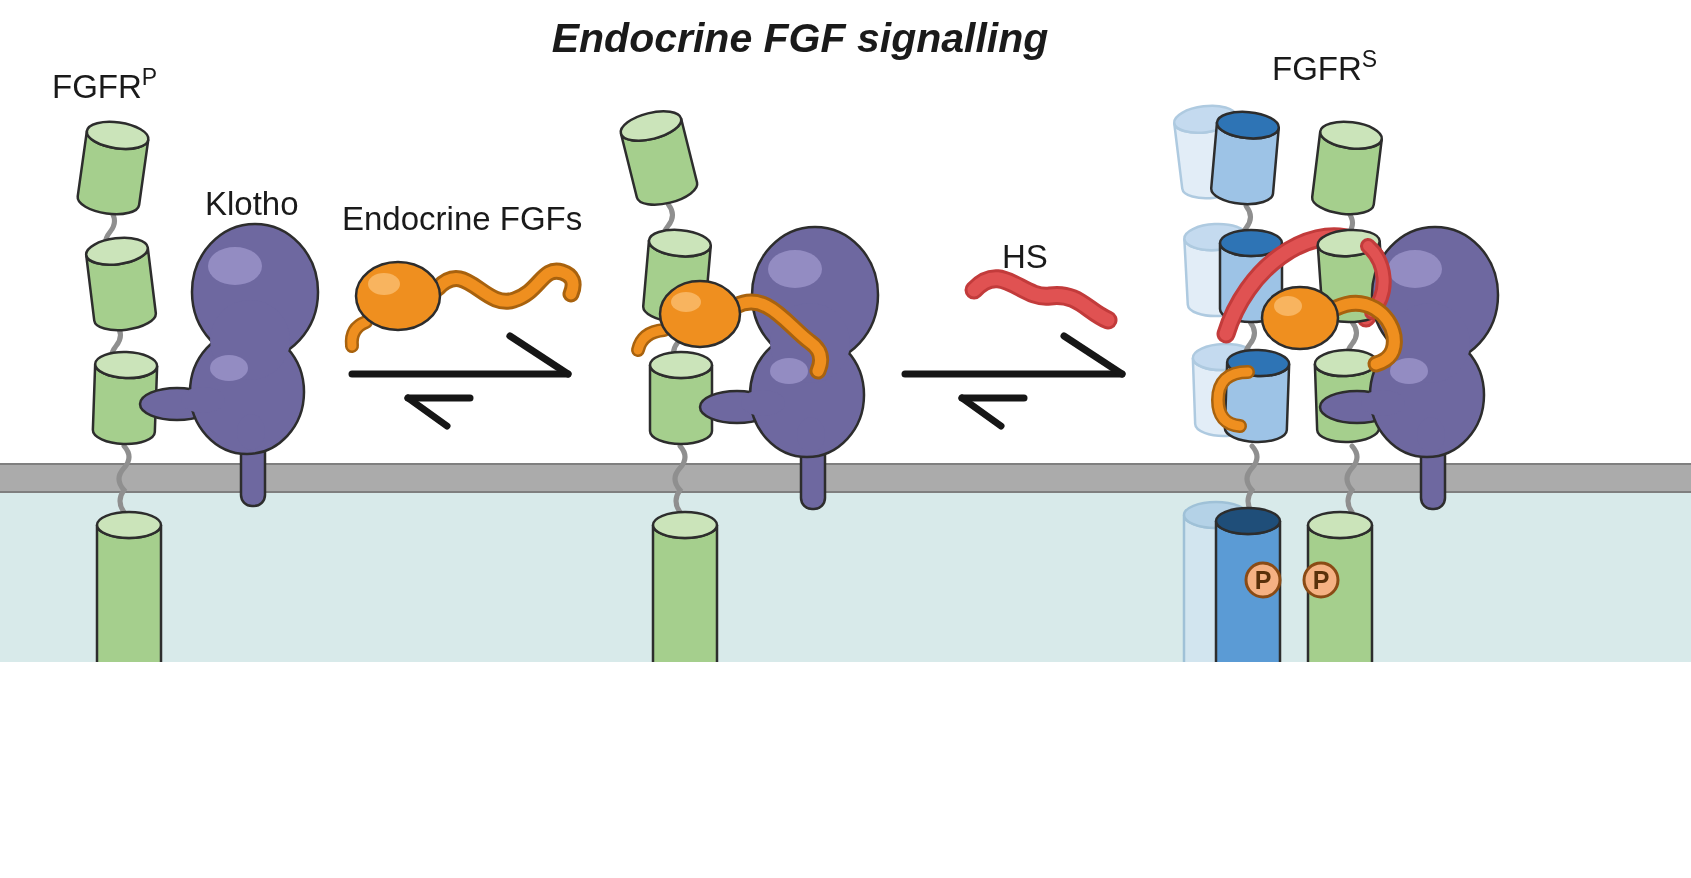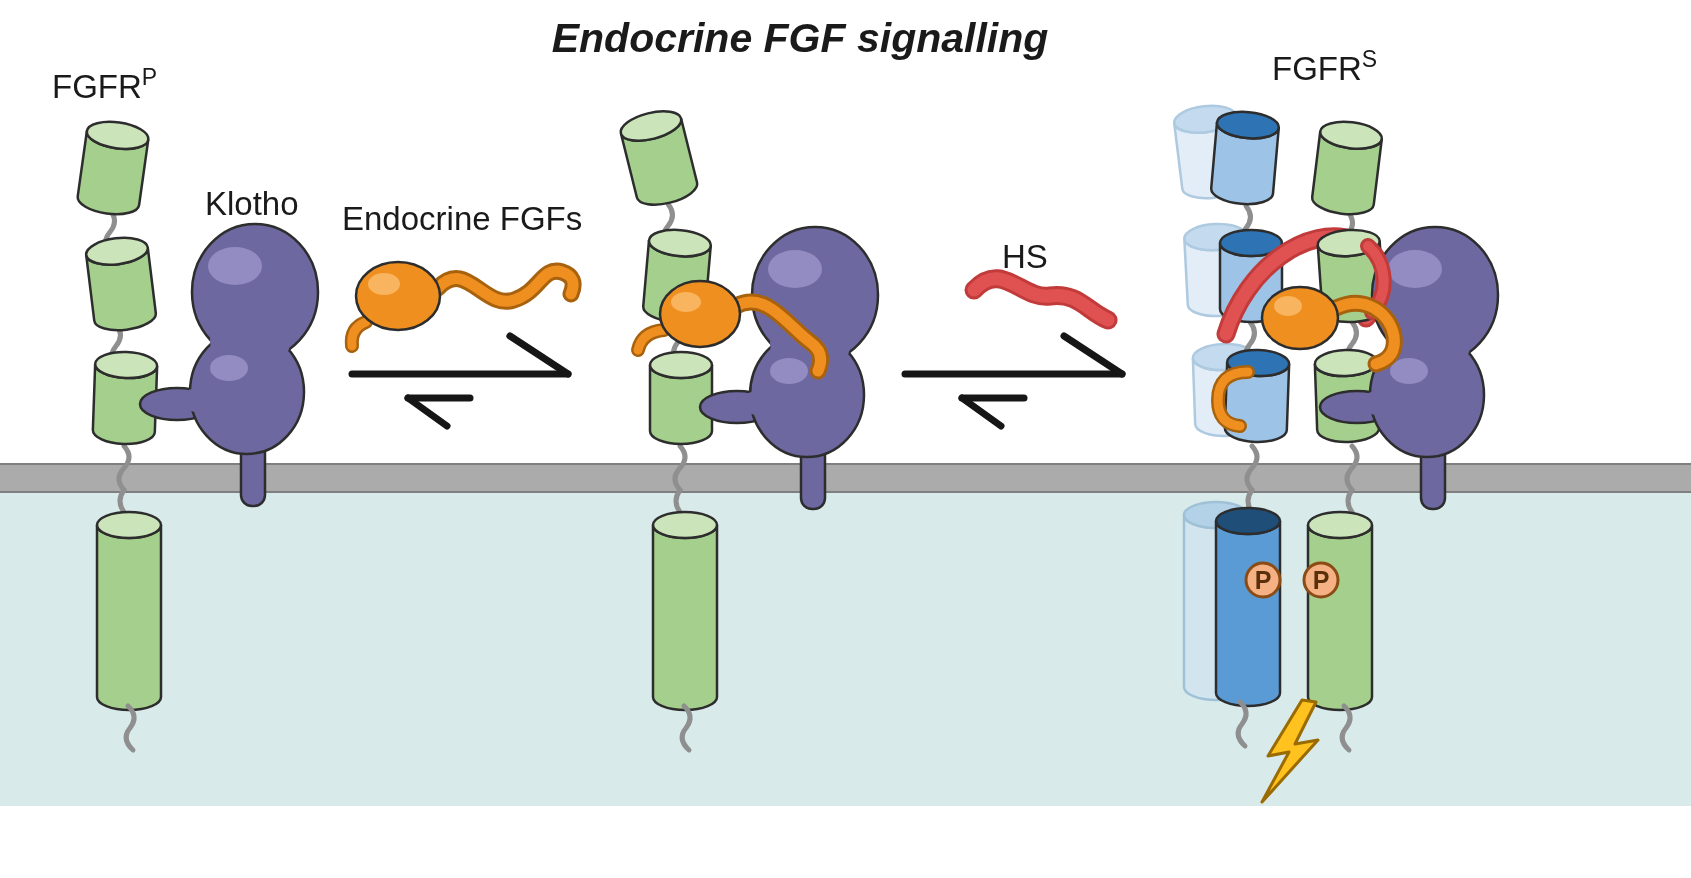--- a/index.html
+++ b/index.html
@@ -1,16 +1,16 @@
 <!DOCTYPE html>
 <html style="--receptor-green: #a5cf8d; --receptor-green-light: #cbe4ba; --fgfr-blue-body: #9dc3e6; --fgfr-blue-cap: #2e74b5; --fgfr-blue-kinase: #5b9bd5; --fgfr-blue-kinase-cap: #1f4e79; --fgfr-blue-ghost: #cfe2f3; --fgfr-blue-ghost-cap: #9dc3e6; --klotho-purple: #6e68a0; --klotho-purple-light: #938cc2; --fgf-orange: #ef8f1f; --fgf-orange-dark: #a8620e; --fgf-orange-light: #f8b45f; --hs-red: #e05252; --hs-red-dark: #c23b3b; --membrane-gray: #ababab; --membrane-edge: #7f7f7f; --cytoplasm-teal: #d8eaea; --phospho-fill: #f5b183; --phospho-stroke: #8a4b15; --lightning-yellow: #ffc21f; --lightning-stroke: #9a6b00; --outline-dark: #2d2d2d; --linker-gray: #8f8f8f; --arrow-black: #161616; --text-black: #1a1a1a;"><head>
 <meta charset="utf-8">
 <style>
   html,body{margin:0;padding:0;background:#fff;}
-  .stage{position:relative;width:1691px;height:806px;background:#c2410c;overflow:hidden;}
+  .stage{position:relative;width:1691px;height:662px;background:#c2410c;overflow:hidden;}
   svg{display:block;}
   .outline{stroke:var(--outline-dark,#2d2d2d);stroke-width:2.5px;}
   .ghost-outline{stroke:#7aa7cc;stroke-width:2.5px;}
   .green-body{fill:var(--receptor-green,#a5cf8d);}
   .green-cap{fill:var(--receptor-green-light,#cbe4ba);}
   .blue-body{fill:var(--fgfr-blue-body,#9dc3e6);}
   .blue-cap{fill:var(--fgfr-blue-cap,#2e74b5);}
   .kinblue-body{fill:var(--fgfr-blue-kinase,#5b9bd5);}
   .kinblue-cap{fill:var(--fgfr-blue-kinase-cap,#1f4e79);}
   .ghost-body{fill:var(--fgfr-blue-ghost,#cfe2f3);}

